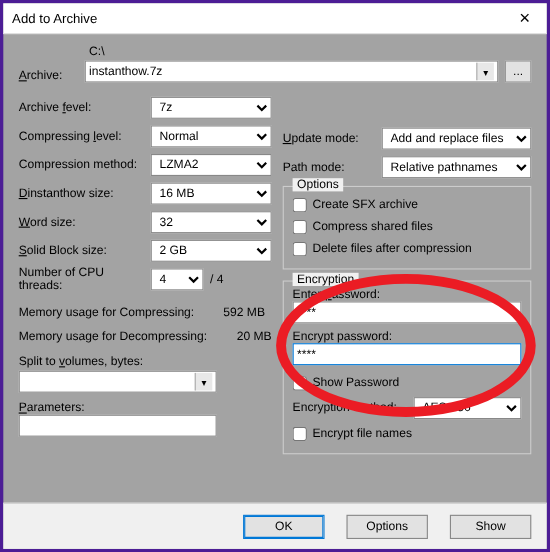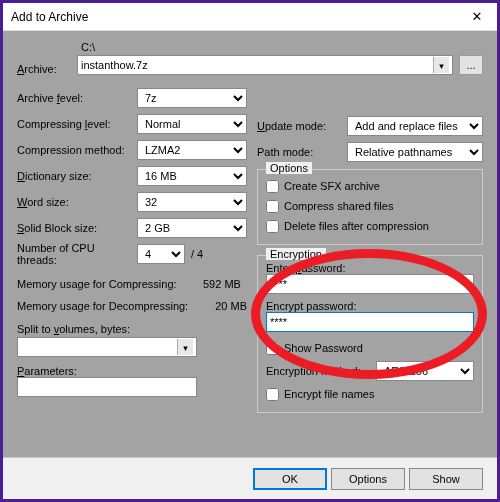--- a/index.html
+++ b/index.html
@@ -24,21 +24,21 @@
   .flabel { width: 120px; }
   .fsel { flex: 1; }
   select { width: 100%; }
   .mem { display: flex; justify-content: space-between; height: 22px; align-items: center; }
   .group { border: 1px solid #ccc; margin-top: 4px; padding: 6px 8px 8px 8px; position: relative; }
   .group-title { position: absolute; top: -8px; left: 8px; background: #f0f0f0; padding: 0 4px; }
   .chk { display: flex; align-items: center; height: 20px; }
   .chk input { margin: 0 5px 0 0; width: 13px; height: 13px; }
   .param { width: 180px; }
   .under { text-decoration: underline; }
-  .footer { height: 42px; border-top: 1px solid #ccc; display: flex; align-items: center; justify-content: flex-end; padding-right: 14px; gap: 4px; background: #f0f0f0; }
+  .footer { height: 42px; border-top: 1px solid #ccc; display: flex; align-items: center; justify-content: flex-end; padding-right: 14px; gap: 20px; background: #f0f0f0; }
   .btn { width: 74px; height: 22px; background: #e2e2e2; border: 1px solid #888; text-align: center; line-height: 20px; }
   .btn.primary { border: 1px solid #0078d7; box-shadow: 0 0 0 1px #0078d7 inset; }
   .ellipse { position: absolute; border: 9px solid #eb1c24; border-radius: 50%; width: 236px; height: 130px; left: 248px; top: 218px; pointer-events: none; }
   .pw { width: 100%; }
 </style>
 </head>
 <body>
 
 <div class="window">
   <div class="titlebar">
@@ -68,21 +68,21 @@
         </div>
         <div class="frow">
           <div class="flabel"><span>Compressing </span><span class="under">l</span><span>evel:</span></div>
           <div class="fsel"><select><option>Normal</option></select></div>
         </div>
         <div class="frow">
           <div class="flabel">Compression method:</div>
           <div class="fsel"><select><option>LZMA2</option></select></div>
         </div>
         <div class="frow">
-          <div class="flabel"><span class="under">D</span><span>ictionary size:</span></div>
+          <div class="flabel"><span class="under">D</span><span>instanthow size:</span></div>
           <div class="fsel"><select><option>16 MB</option></select></div>
         </div>
         <div class="frow">
           <div class="flabel"><span class="under">W</span><span>ord size:</span></div>
           <div class="fsel"><select><option>32</option></select></div>
         </div>
         <div class="frow">
           <div class="flabel"><span class="under">S</span><span>olid Block size:</span></div>
           <div class="fsel"><select><option>2 GB</option></select></div>
         </div>

